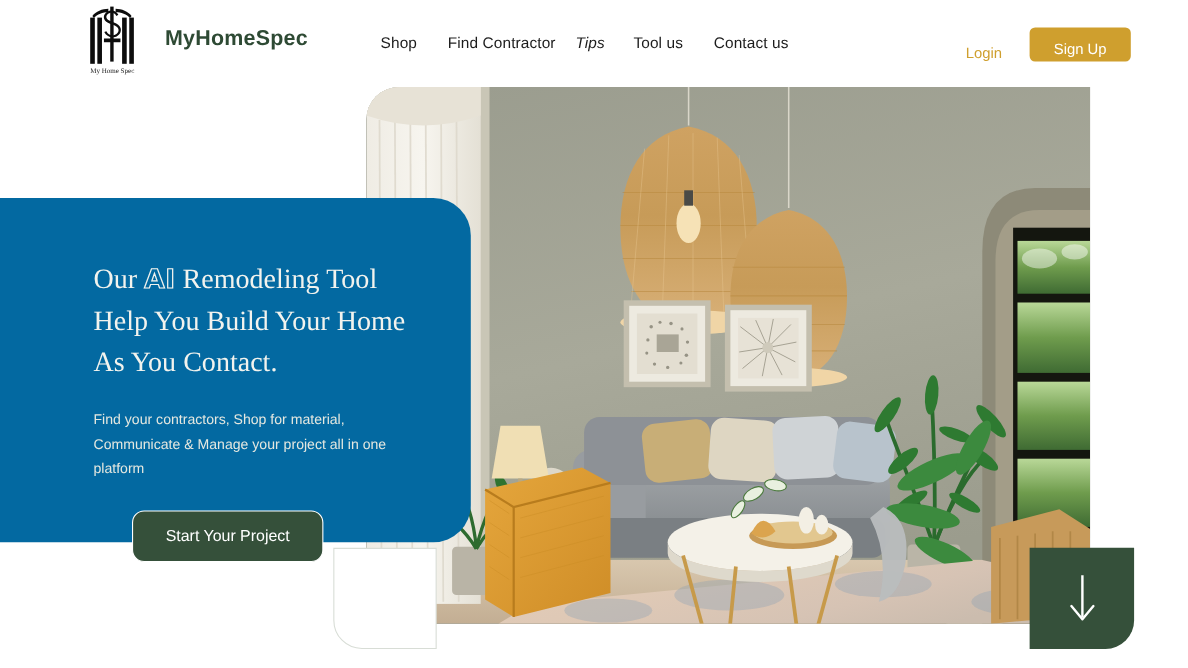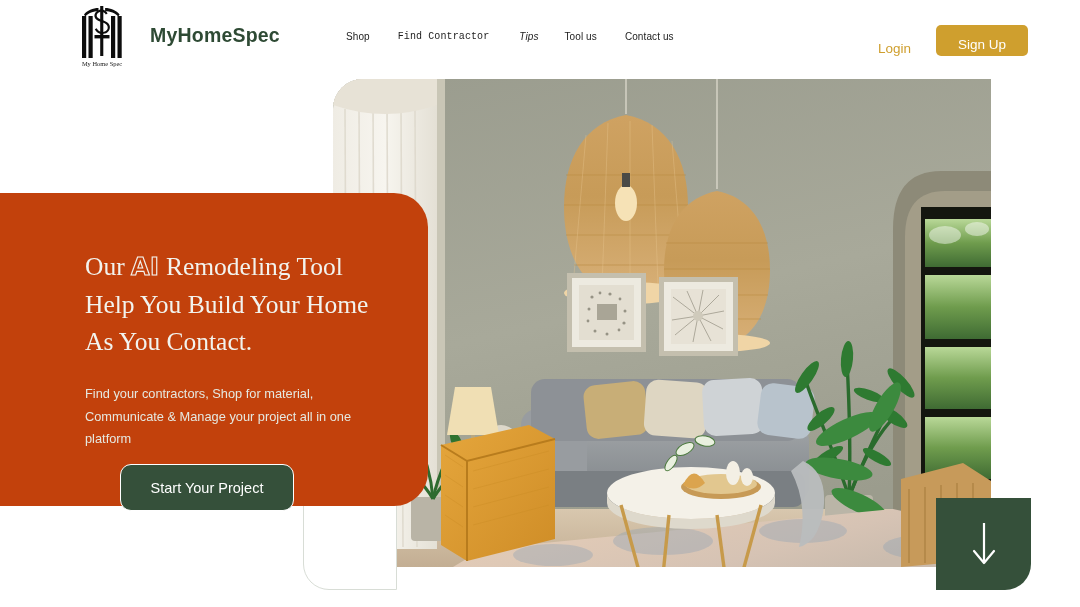--- a/index.html
+++ b/index.html
@@ -19,24 +19,24 @@
   .brand { position: absolute; left: 76px; top: 2px; display: flex; align-items: center; }
   .logo-mark { width: 52px; height: 66px; position: relative; }
   .logo-mark svg { display: block; }
   .brand-name {
     font-size: 19.5px; font-weight: bold; color: #2e4a34;
     margin-left: 22px; letter-spacing: .2px; white-space: nowrap;
   }
 
   .nav { position: absolute; left: 346px; top: 31px; display: flex; align-items: center; }
   .nav-item {
-    font-size: 10px; color: #1c1c1c; margin-right: 28px;
+    font-size: 14px; color: #1c1c1c; margin-right: 28px;
     white-space: nowrap; cursor: pointer; letter-spacing: .1px;
   }
-  .nav-item:nth-child(2) { margin-right: 30px; font-family: Liberation Mono, monospace; }
+  .nav-item:nth-child(2) { margin-right: 18px; }
   .nav-item:nth-child(3) { margin-right: 26px; font-style: italic; }
   .nav-item:nth-child(4) { margin-right: 28px; }
   .nav-item:last-child { margin-right: 0; }
 
   .auth { position: absolute; right: 52px; top: 25px; display: flex; align-items: flex-end; }
   .login-link {
     font-size: 13.5px; color: #cf9f2e; margin-right: 25px; cursor: pointer; white-space: nowrap;
   }
   .signup-btn {
     background: #cf9f2e; color: #ffffff; border: none;
@@ -47,22 +47,22 @@
   
   .hero-img {
     position: absolute; left: 333px; top: 79px; width: 658px; height: 488px;
     border-top-left-radius: 30px; overflow: hidden; z-index: 10;
     background: #8f9184;
   }
   .hero-img svg { display: block; width: 658px; height: 488px; }
 
   
   .green-panel {
-    position: absolute; left: 0; top: 193px; width: 428px; height: 313px;
-    background: #c2410c;
+    position: absolute; left: 0; top: 180px; width: 428px; height: 313px;
+    background: #0369a1;
     border-top-right-radius: 34px; border-bottom-right-radius: 34px;
     z-index: 20;
   }
   .headline {
     position: absolute; left: 85px; top: 55px; width: 320px;
     font-family: "Liberation Serif", serif;
     font-size: 25.5px; line-height: 37px; color: #f2f3ee; font-weight: normal;
   }
   .ai-word {
     font-family: "DejaVu Sans", sans-serif;

